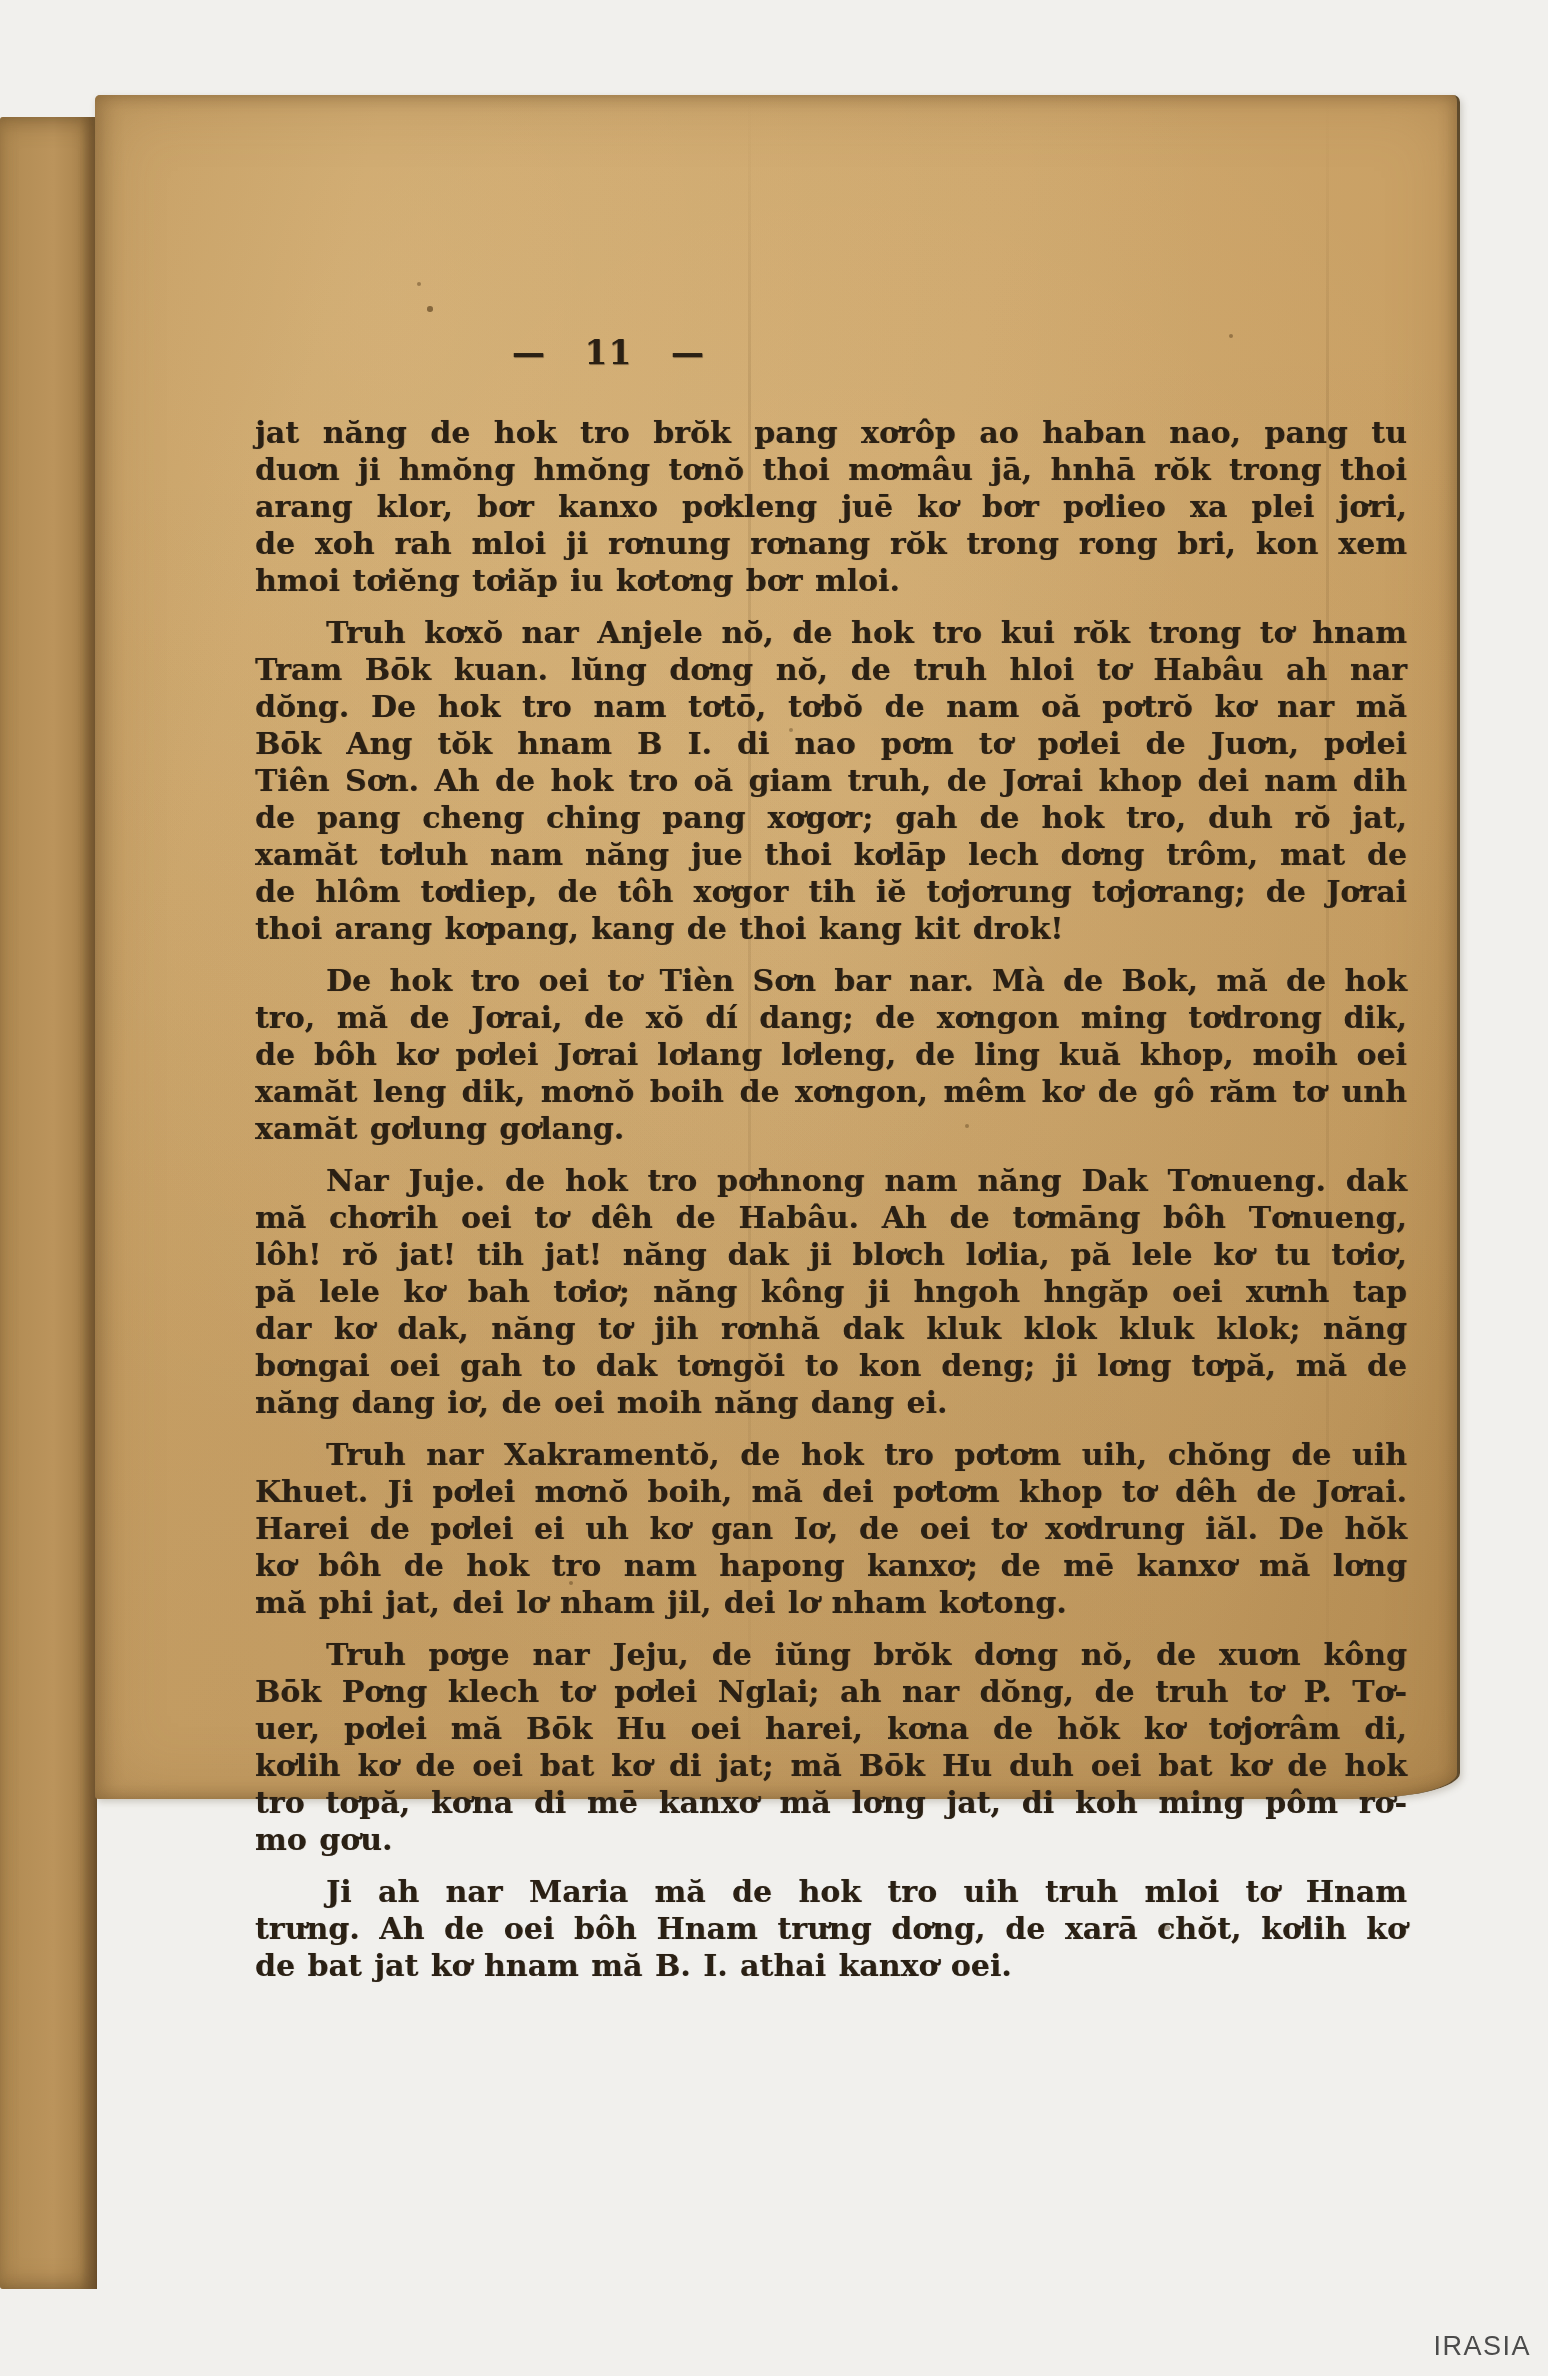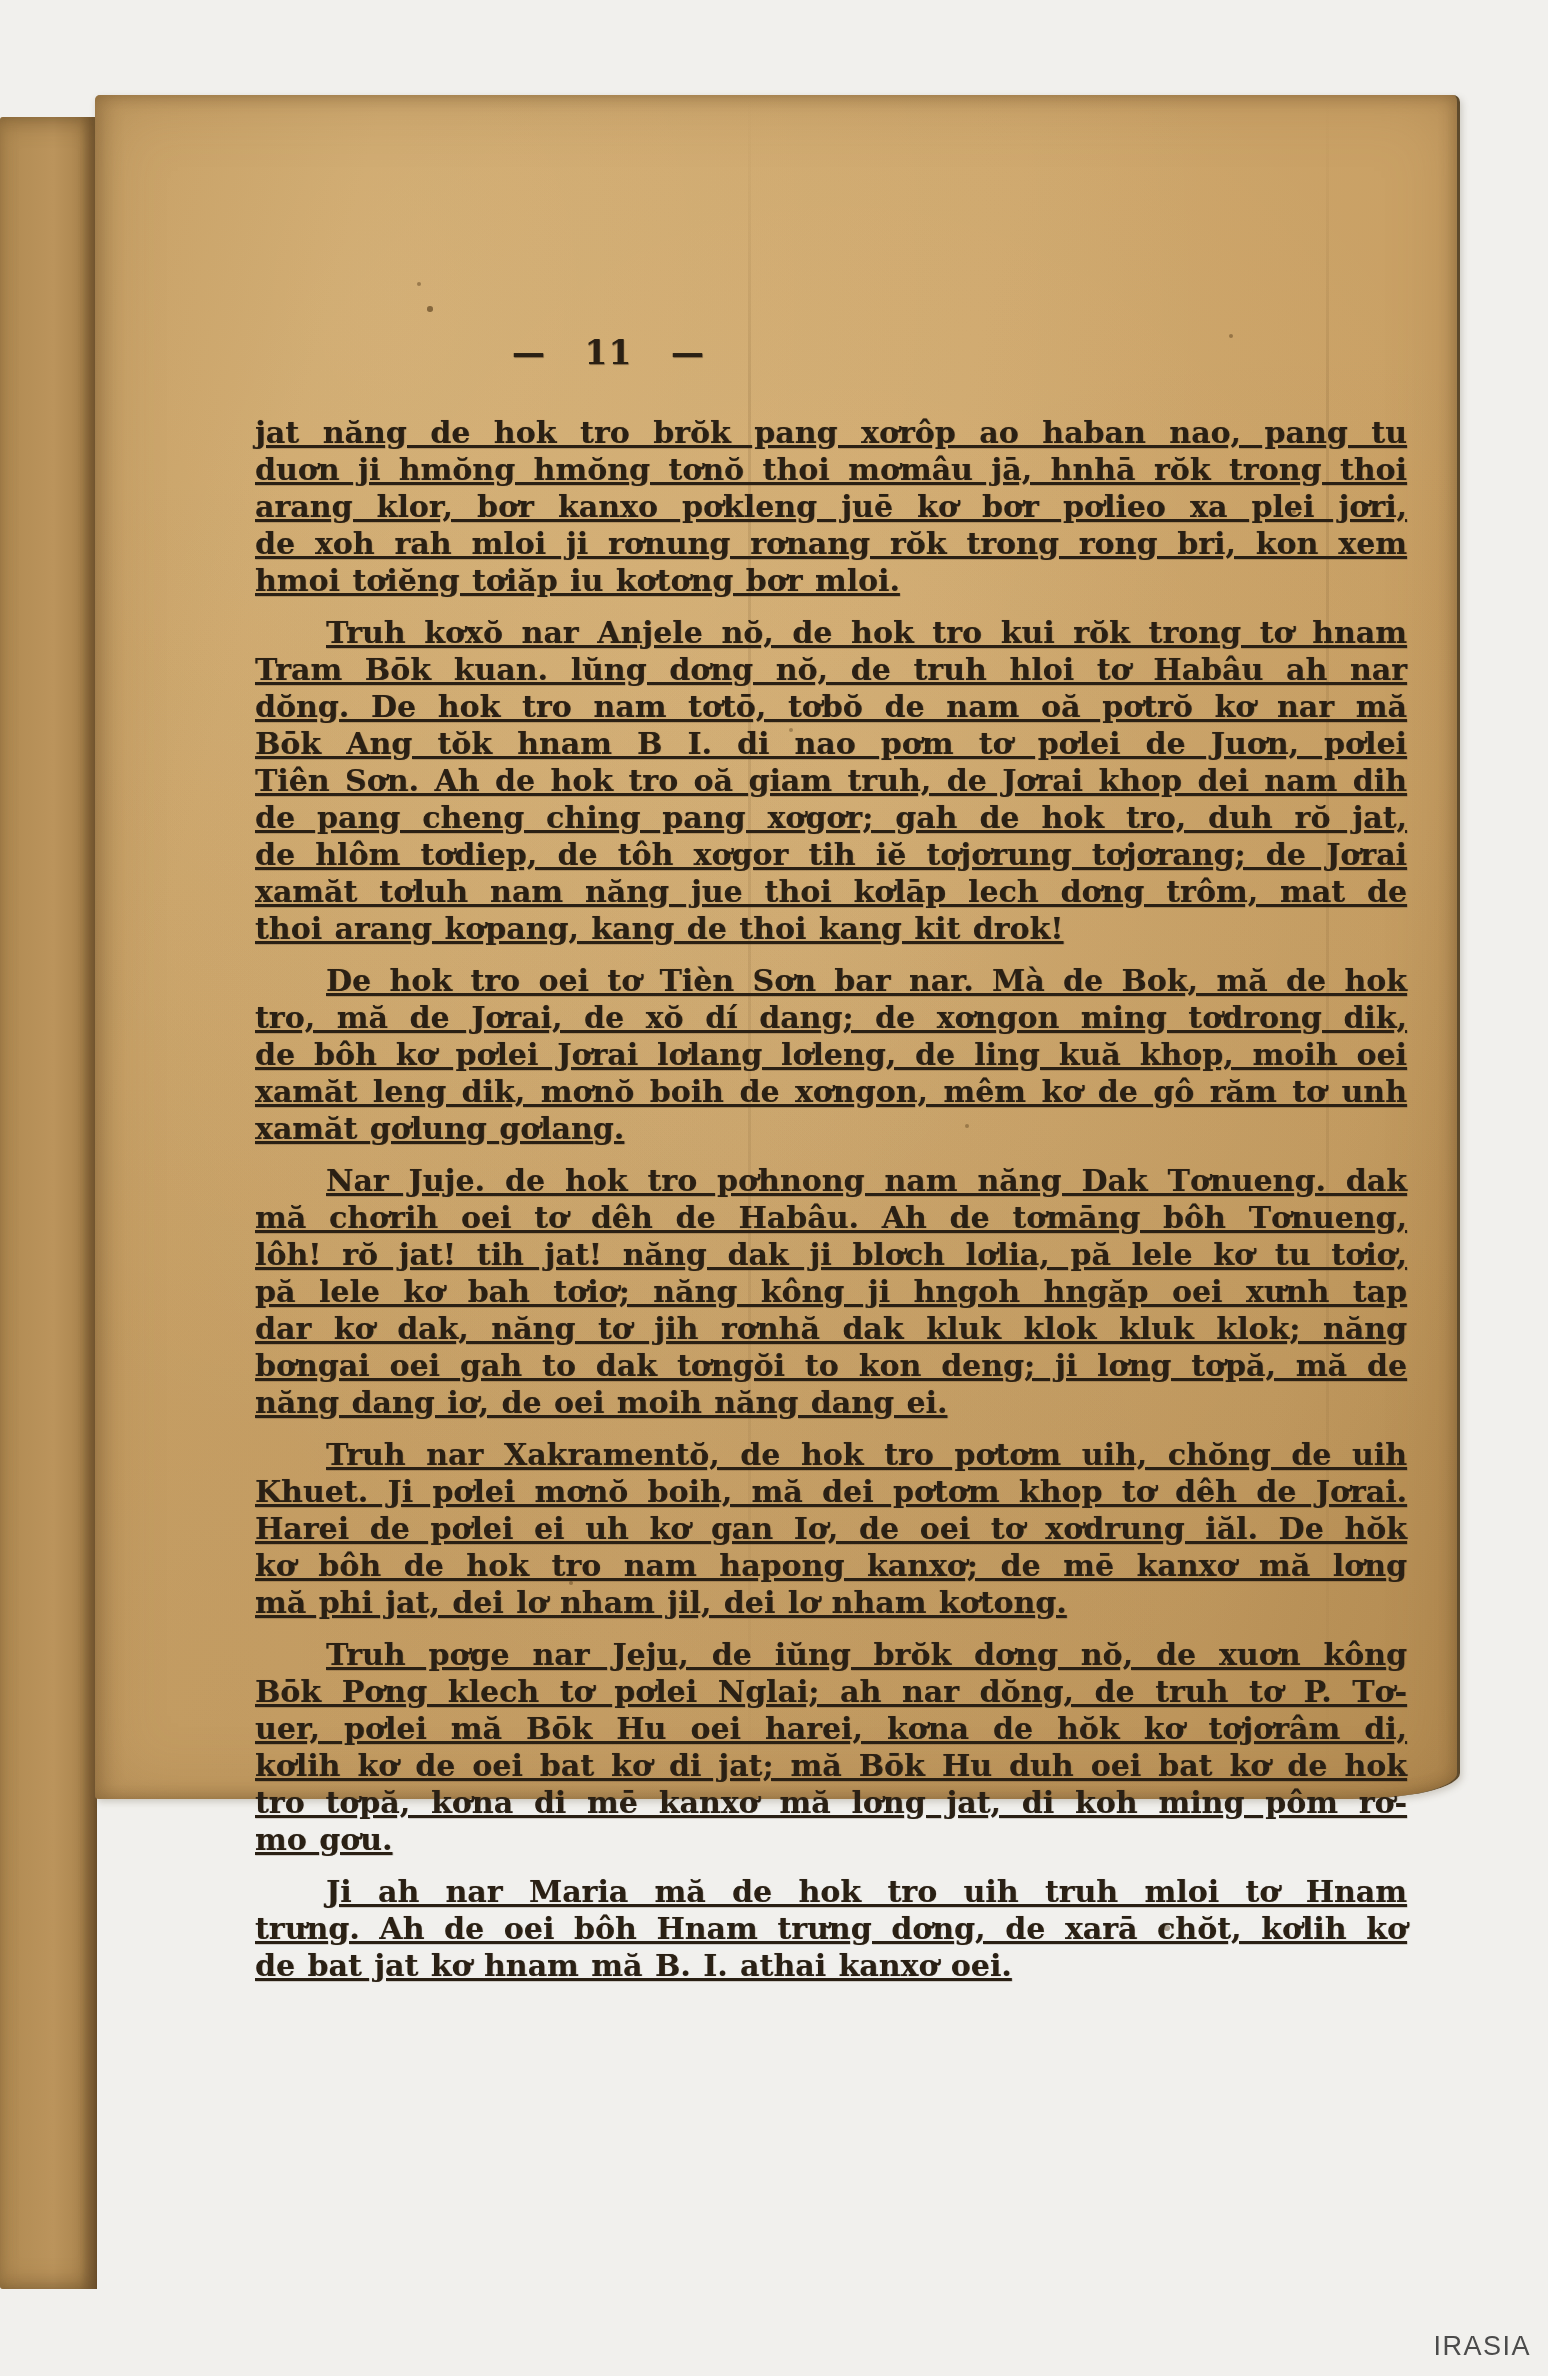--- a/index.html
+++ b/index.html
@@ -88,21 +88,20 @@
     color: #2a2014;
     text-shadow: 0.4px 0.4px 0.7px rgba(40,25,10,0.45);
     word-spacing: 2px;
   }
 
   .para { margin: 0 0 15px 0; }
   .line {
     text-align: justify;
     text-align-last: justify;
     white-space: normal;
-    text-decoration: underline;
   }
   .line.lastline { text-align-last: left; }
   .para.indent .line:first-child { padding-left: 71px; }
 
   .watermark {
     position: absolute;
     right: 17px; bottom: 14px;
     font-family: Liberation Sans, sans-serif;
     font-size: 27px;
     color: #4b4b4b;
@@ -129,22 +128,22 @@
         <div class="line">de xoh rah mloi ji rơnung rơnang rŏk trong rong bri, kon xem</div>
         <div class="line lastline">hmoi tơiĕng tơiăp iu kơtơng bơr mloi.</div>
       </div>
       <div class="para indent">
         <div class="line">Truh kơxŏ nar Anjele nŏ, de hok tro kui rŏk trong tơ hnam</div>
         <div class="line">Tram Bōk kuan. lŭng dơng nŏ, de truh hloi tơ Habâu ah nar</div>
         <div class="line">dŏng. De hok tro nam tơtō, tơbŏ de nam oă pơtrŏ kơ nar mă</div>
         <div class="line">Bōk Ang tŏk hnam B I. di nao pơm tơ pơlei de Juơn, pơlei</div>
         <div class="line">Tiên Sơn. Ah de hok tro oă giam truh, de Jơrai khop dei nam dih</div>
         <div class="line">de pang cheng ching pang xơgơr; gah de hok tro, duh rŏ jat,</div>
+        <div class="line">xamăt tơluh nam năng jue thoi kơlāp lech dơng trôm, mat de</div>
         <div class="line">de hlôm tơdiep, de tôh xơgor tih iĕ tơjơrung tơjơrang; de Jơrai</div>
-        <div class="line">xamăt tơluh nam năng jue thoi kơlāp lech dơng trôm, mat de</div>
         <div class="line lastline">thoi arang kơpang, kang de thoi kang kit drok!</div>
       </div>
       <div class="para indent">
         <div class="line">De hok tro oei tơ Tièn Sơn bar nar. Mà de Bok, mă de hok</div>
         <div class="line">tro, mă de Jơrai, de xŏ dí dang; de xơngon ming tơdrong dik,</div>
         <div class="line">de bôh kơ pơlei Jơrai lơlang lơleng, de ling kuă khop, moih oei</div>
         <div class="line">xamăt leng dik, mơnŏ boih de xơngon, mêm kơ de gô răm tơ unh</div>
         <div class="line lastline">xamăt gơlung gơlang.</div>
       </div>
       <div class="para indent">

